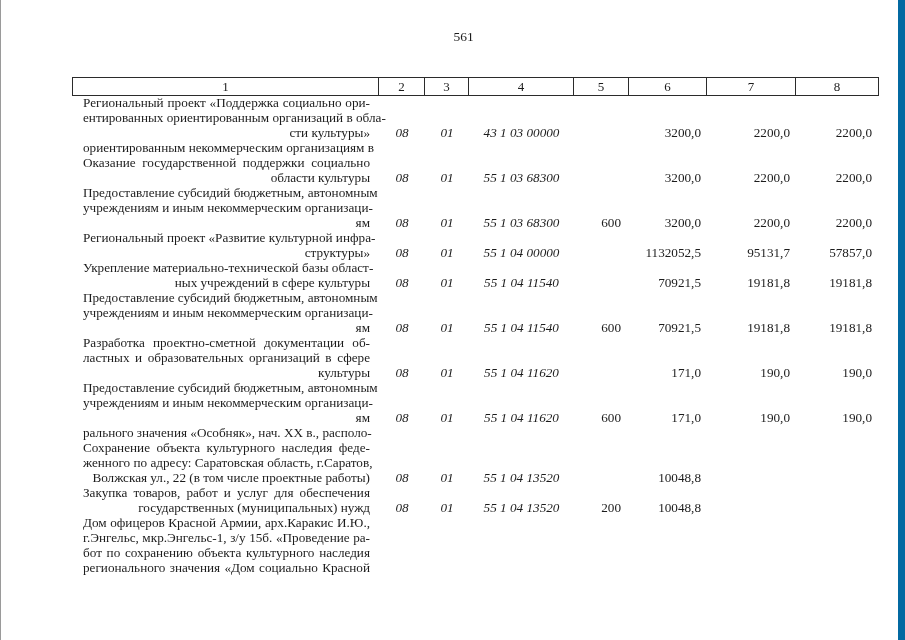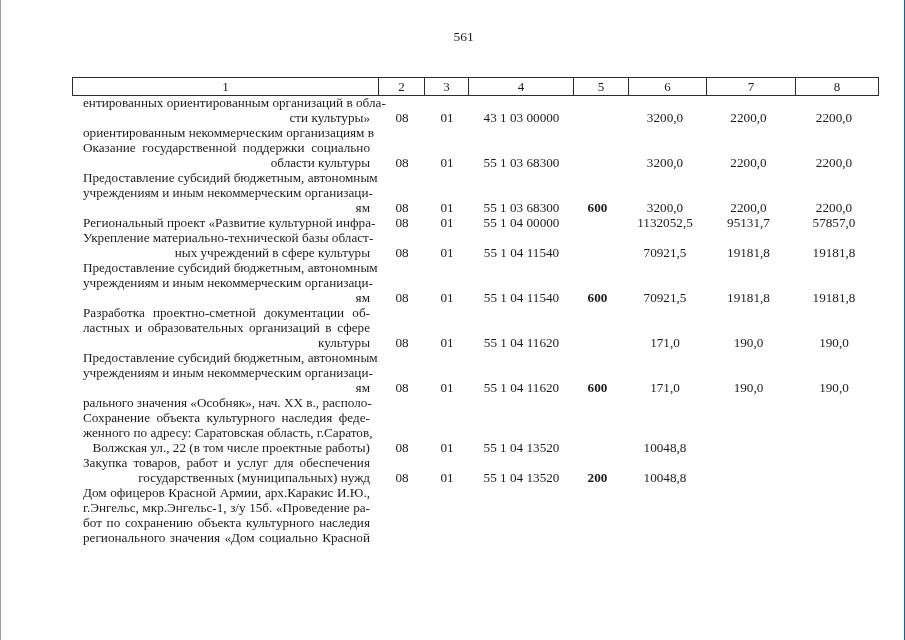--- a/index.html
+++ b/index.html
@@ -6,21 +6,21 @@
   body {
     width: 905px; height: 640px;
     background: #e8e8e8;
     font-family: "Liberation Serif", "DejavU Serif", serif;
   }
   .page {
     position: relative;
     width: 905px; height: 640px;
     background: #ffffff;
     border-left: 1px solid #9a9a9a;
-    border-right: 1px solid #0369a1;
+    border-right: 7px solid #0369a1;
     box-sizing: border-box;
     color: #1c1c1c;
     overflow: hidden;
   }
   .page-number {
     position: absolute;
     top: 29px; left: 20px; width: 885px;
     text-align: center;
     font-size: 13.5px;
   }
@@ -48,23 +48,23 @@
   }
   .trow {
     display: grid;
     grid-template-columns: 306px 46px 44px 105px 55px 78px 89px 82px;
     align-items: end;
   }
   .cell { box-sizing: border-box; line-height: 15px; }
   .c1 { padding-left: 10px; padding-right: 9px; }
   .c1 .jl { text-align: justify; text-align-last: justify; white-space: nowrap; overflow: visible; }
   .c1 .ll { text-align: right; white-space: nowrap; }
-  .ctr { text-align: center; }
-  .rgt { text-align: center; }
-  .c5 { padding-right: 8px; font-weight: bold; }
+  .ctr { text-align: center; font-style: italic; }
+  .rgt { text-align: right; }
+  .c5 { padding-right: 8px; }
   .c6, .c7, .c8 { padding-right: 6px; }
 </style>
 </head>
 <body>
 
 <div class="page">
   <div class="page-number">561</div>
 
   <div class="thead">
     <div class="th">1</div>
@@ -73,20 +73,21 @@
     <div class="th">4</div>
     <div class="th">5</div>
     <div class="th">6</div>
     <div class="th">7</div>
     <div class="th">8</div>
   </div>
 
   <div class="tbody" id="tbody">
   <div class="trow">
     <div class="cell c1">
+          <div class="jl">Региональный проект «Поддержка социально ори-</div>
           <div class="jl">ентированных ориентированным организаций в обла-</div>
           <div class="ll">сти культуры»</div>
         </div>
     <div class="cell c2 ctr">08</div>
     <div class="cell c3 ctr">01</div>
     <div class="cell c4 ctr">43 1 03 00000</div>
     <div class="cell c5 rgt"></div>
     <div class="cell c6 rgt">3200,0</div>
     <div class="cell c7 rgt">2200,0</div>
     <div class="cell c8 rgt">2200,0</div>
@@ -118,20 +119,21 @@
     <div class="cell c4 ctr">55 1 03 68300</div>
     <div class="cell c5 rgt">600</div>
     <div class="cell c6 rgt">3200,0</div>
     <div class="cell c7 rgt">2200,0</div>
     <div class="cell c8 rgt">2200,0</div>
   </div>
 
   <div class="trow">
     <div class="cell c1">
           <div class="jl">Региональный проект «Развитие культурной инфра-</div>
+          <div class="ll">структуры»</div>
         </div>
     <div class="cell c2 ctr">08</div>
     <div class="cell c3 ctr">01</div>
     <div class="cell c4 ctr">55 1 04 00000</div>
     <div class="cell c5 rgt"></div>
     <div class="cell c6 rgt">1132052,5</div>
     <div class="cell c7 rgt">95131,7</div>
     <div class="cell c8 rgt">57857,0</div>
   </div>
 

